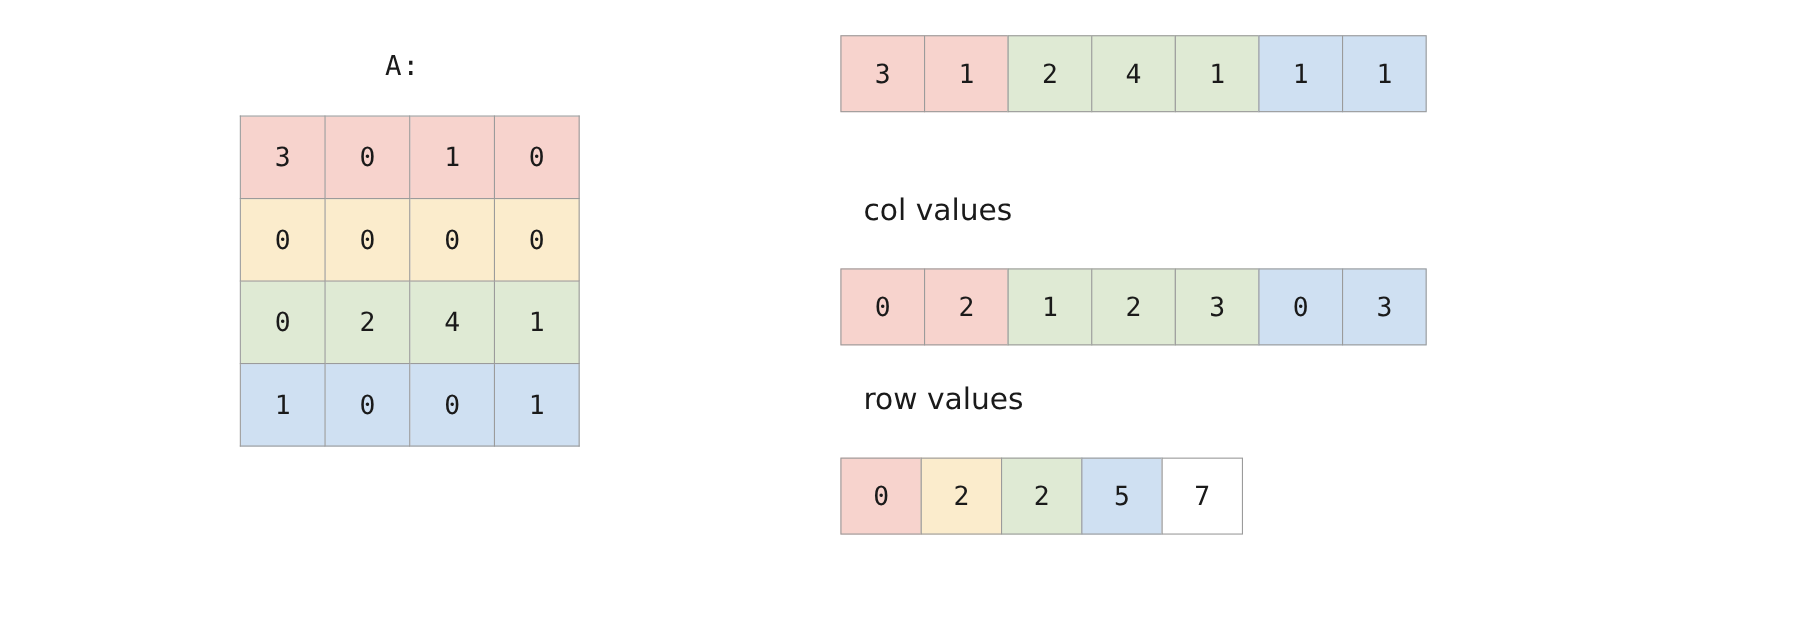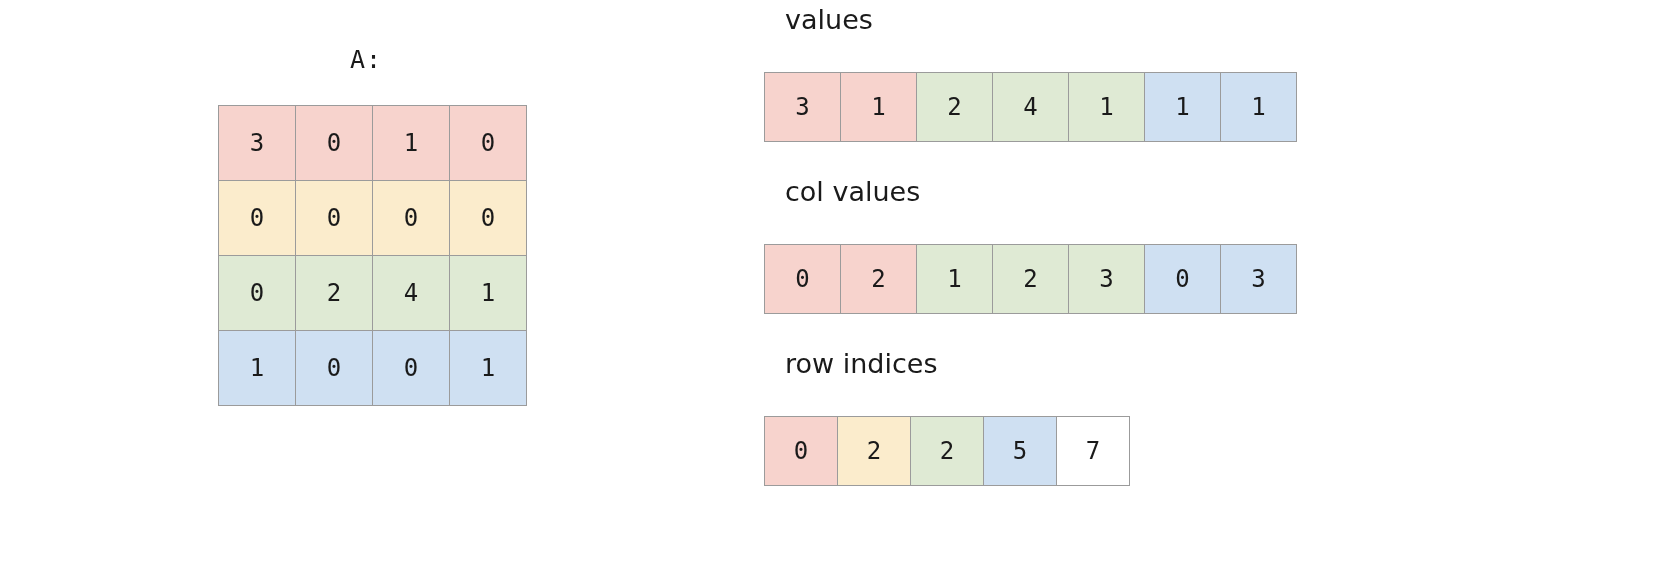--- a/index.html
+++ b/index.html
@@ -117,21 +117,20 @@
           <td style="background: rgb(207, 224, 242);">0</td>
           <td style="background: rgb(207, 224, 242);">1</td>
         </tr>
       </tbody>
   </table>
 </div>
 
 <div id="arrays-panel">
 
   <div class="array-block" id="block-values">
-    <div class="array-label">values</div>
     <div class="array-row" id="row-values">
         <div class="array-cell" style="background: rgb(247, 211, 205);">3</div>
         <div class="array-cell" style="background: rgb(247, 211, 205);">1</div>
         <div class="array-cell" style="background: rgb(223, 234, 212);">2</div>
         <div class="array-cell" style="background: rgb(223, 234, 212);">4</div>
         <div class="array-cell" style="background: rgb(223, 234, 212);">1</div>
         <div class="array-cell" style="background: rgb(207, 224, 242);">1</div>
         <div class="array-cell" style="background: rgb(207, 224, 242);">1</div>
       </div>
   </div>
@@ -143,21 +142,21 @@
         <div class="array-cell" style="background: rgb(247, 211, 205);">2</div>
         <div class="array-cell" style="background: rgb(223, 234, 212);">1</div>
         <div class="array-cell" style="background: rgb(223, 234, 212);">2</div>
         <div class="array-cell" style="background: rgb(223, 234, 212);">3</div>
         <div class="array-cell" style="background: rgb(207, 224, 242);">0</div>
         <div class="array-cell" style="background: rgb(207, 224, 242);">3</div>
       </div>
   </div>
 
   <div class="array-block" id="block-row-index">
-    <div class="array-label">row indices</div>
+    <div class="array-label">row values</div>
     <div class="array-row" id="row-rowidx">
         <div class="array-cell" style="background: rgb(247, 211, 205);">0</div>
         <div class="array-cell" style="background: rgb(251, 236, 204);">2</div>
         <div class="array-cell" style="background: rgb(223, 234, 212);">2</div>
         <div class="array-cell" style="background: rgb(207, 224, 242);">5</div>
         <div class="array-cell" style="background: rgb(255, 255, 255);">7</div>
       </div>
   </div>
 
 </div>

